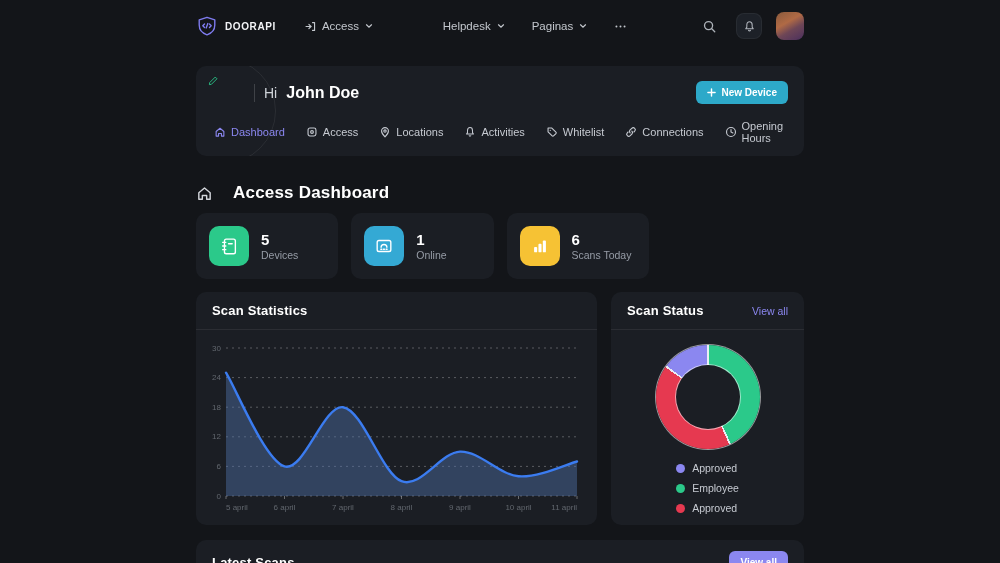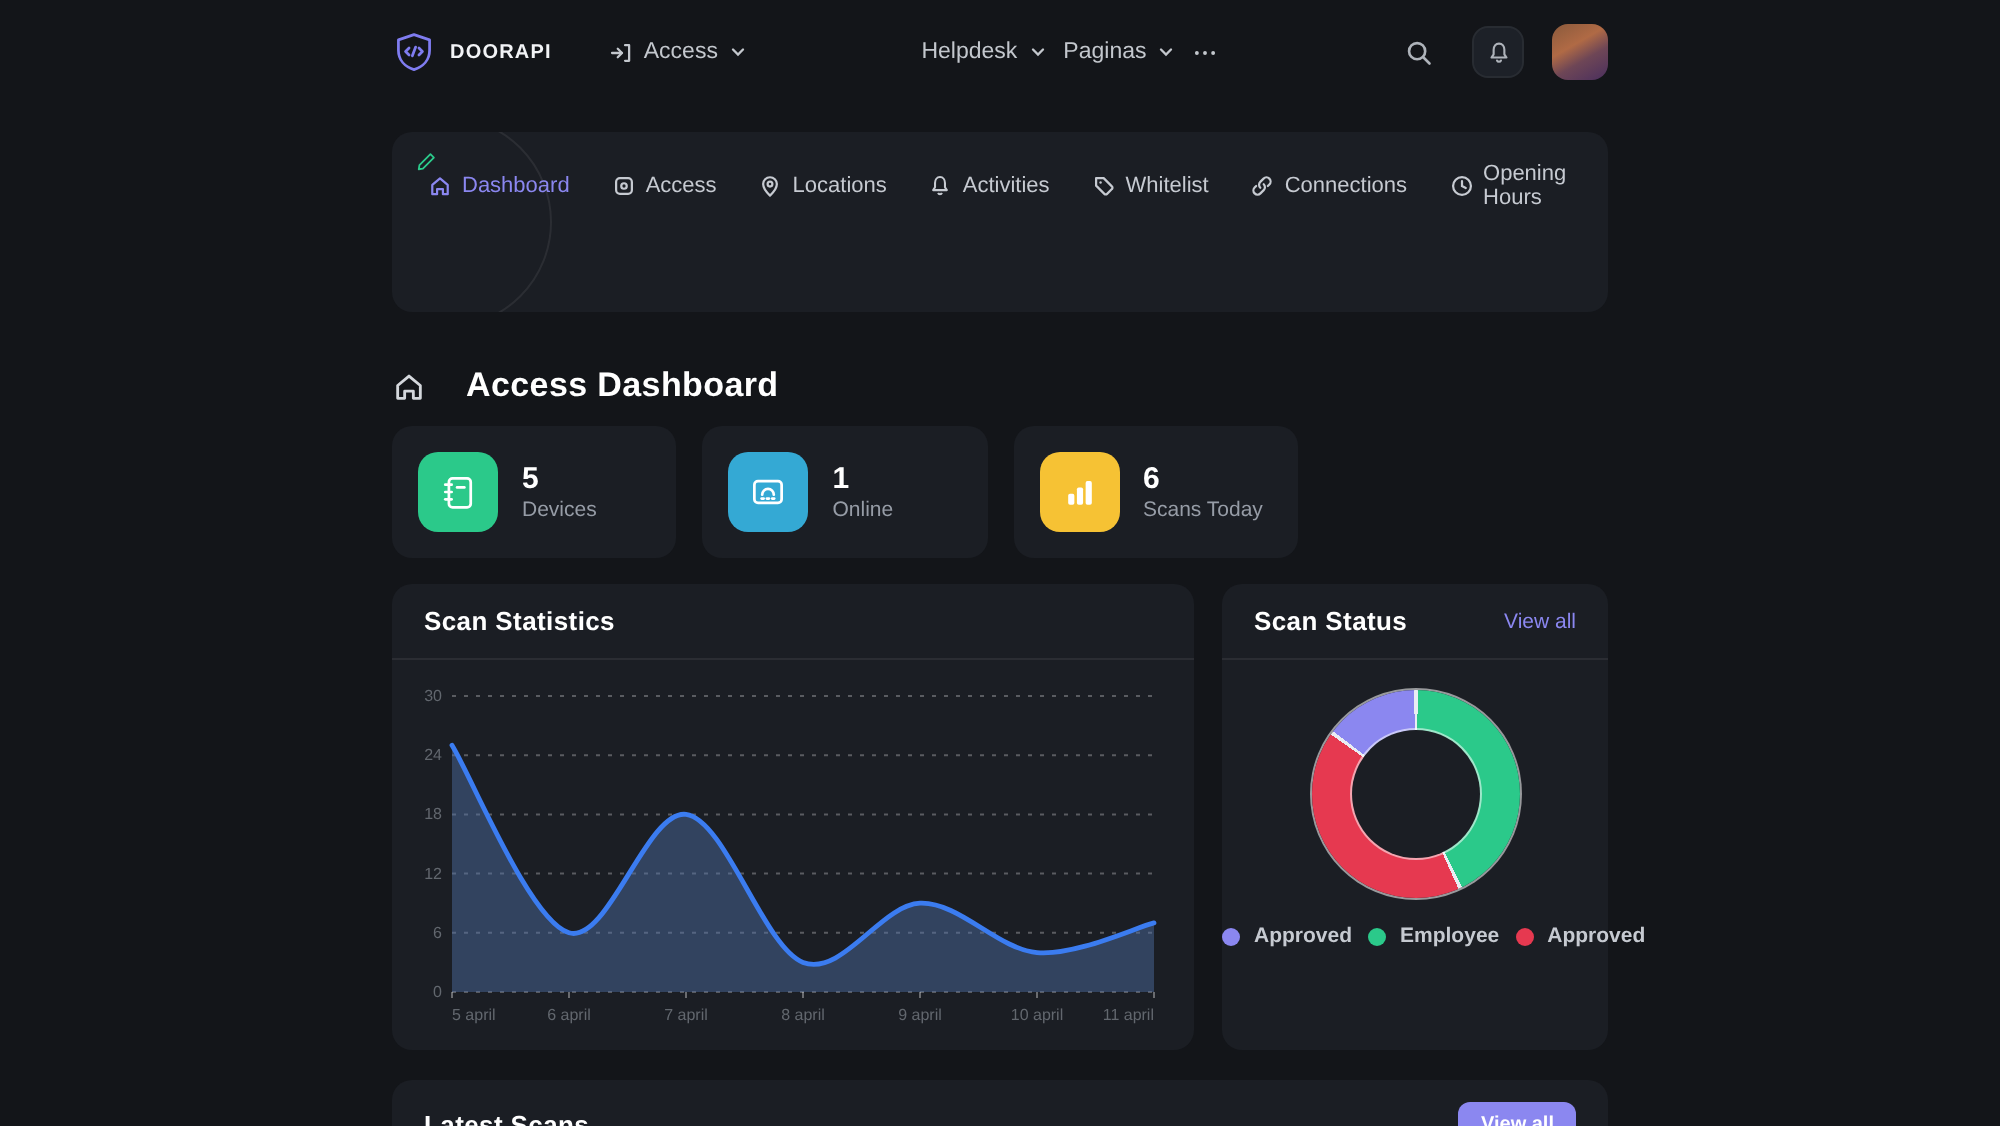--- a/index.html
+++ b/index.html
@@ -10,21 +10,21 @@
     color:#e8eaee;
     -webkit-font-smoothing:antialiased;
   }
   
   .navbar { height:52px; display:flex; align-items:center; }
   .nav-inner { width:1000px; padding:0 196px; display:flex; align-items:center; }
   .brand { display:flex; align-items:center; gap:7px; cursor:pointer; }
   .brand-name { font-size:10px; font-weight:bold; letter-spacing:.6px; color:#f2f3f6; }
   .nav-item { display:flex; align-items:center; gap:5px; font-size:11.5px; color:#c3c7cd; cursor:pointer; }
   .nav-access { margin-left:28px; }
-  .nav-center { display:flex; align-items:center; gap:8px; }
+  .nav-center { display:flex; align-items:center; gap:26px; }
   .spacer { flex:1; }
   .nav-right { display:flex; align-items:center; gap:14px; }
   .icon-btn { width:26px; height:26px; border-radius:8px; background:#1d2128;
     border:1px solid rgba(255,255,255,.05); display:flex; align-items:center; justify-content:center; cursor:pointer; }
   .search-btn { background:transparent; border:none; }
   .avatar { width:28px; height:28px; border-radius:8px; cursor:pointer;
     background:linear-gradient(150deg,#8a5a3c 0%,#b06a45 38%,#6e4656 62%,#4a2f5e 100%); }
   
   .container { width:608px; margin:0 auto; }
   .card { background:#1b1e24; border-radius:10px; }
@@ -61,21 +61,21 @@
     padding:11px 16px; border-bottom:1px solid rgba(255,255,255,.07); }
   .card-title { font-size:13px; font-weight:bold; color:#fff; letter-spacing:.2px; }
   .scan-stats { width:401px; height:233px; }
   .scan-status { width:193px; height:233px; }
   .chart-wrap { padding:6px 10px 0 6px; }
   .link-purple { font-size:10.5px; color:#8b87f0; text-decoration:none; cursor:pointer; }
   .donut { width:104px; height:104px; border-radius:50%; margin:15px auto 0; position:relative;
     box-shadow:0 0 0 1px rgba(255,255,255,.55); }
   .donut-hole { position:absolute; inset:20px; border-radius:50%; background:#1b1e24;
     box-shadow:0 0 0 1px rgba(255,255,255,.55); }
-  .legend { margin:13px auto 0; width:fit-content; display:flex; flex-direction:row; gap:8px;font-weight:bold; }
+  .legend { margin:13px auto 0; width:fit-content; display:flex; flex-direction:column; gap:8px; }
   .legend-item { display:flex; align-items:center; gap:7px; font-size:10.5px; color:#c6cad1; }
   .legend-dot { width:9px; height:9px; border-radius:50%; flex:none; }
   
   .latest { margin-top:15px; height:90px; }
   .btn-purple { background:#8b87f0; color:#fff; border:none; border-radius:6px; padding:6px 11px;
     font-size:10px; font-weight:bold; cursor:pointer; font-family:"Liberation Sans", sans-serif; }
   svg { display:block; }
 </style>
 </head>
 <body>
@@ -167,20 +167,36 @@
 <main class="container">
 
   <section class="card welcome">
     <div class="deco-circle"></div>
     <span class="deco-pencil">
       <svg viewBox="0 0 16 16" width="11" height="11" fill="none" stroke="currentColor" stroke-width="1.3" stroke-linejoin="round">
         <path d="M2.5 11 L10.5 3 L13 5.5 L5 13.5 L2 14 Z"></path>
       </svg>
     </span>
 
+    <div class="welcome-top">
+      <div class="greeting">
+        <span class="greeting-divider"></span>
+        <span class="greeting-hi">Hi</span>
+        <span class="greeting-name">John Doe</span>
+      </div>
+      <button class="btn-teal">
+        <span>
+          <svg viewBox="0 0 10 10" width="9" height="9" fill="none" stroke="#fff" stroke-width="1.6" stroke-linecap="round">
+              <line x1="5" y1="1" x2="5" y2="9"></line>
+              <line x1="1" y1="5" x2="9" y2="5"></line>
+            </svg>
+        </span>
+        <span>New Device</span>
+      </button>
+    </div>
 
     <nav class="tabs">
       <a class="tab active">
         <span>
           <svg viewBox="0 0 14 14" width="12" height="12" fill="none" stroke="currentColor" stroke-width="1.3" stroke-linejoin="round">
               <path d="M2.5 6.4 L7 2.6 L11.5 6.4 V11.8 H8.7 V8.8 H5.3 V11.8 H2.5 Z"></path>
             </svg>
         </span>
         <span>Dashboard</span>
       </a>

